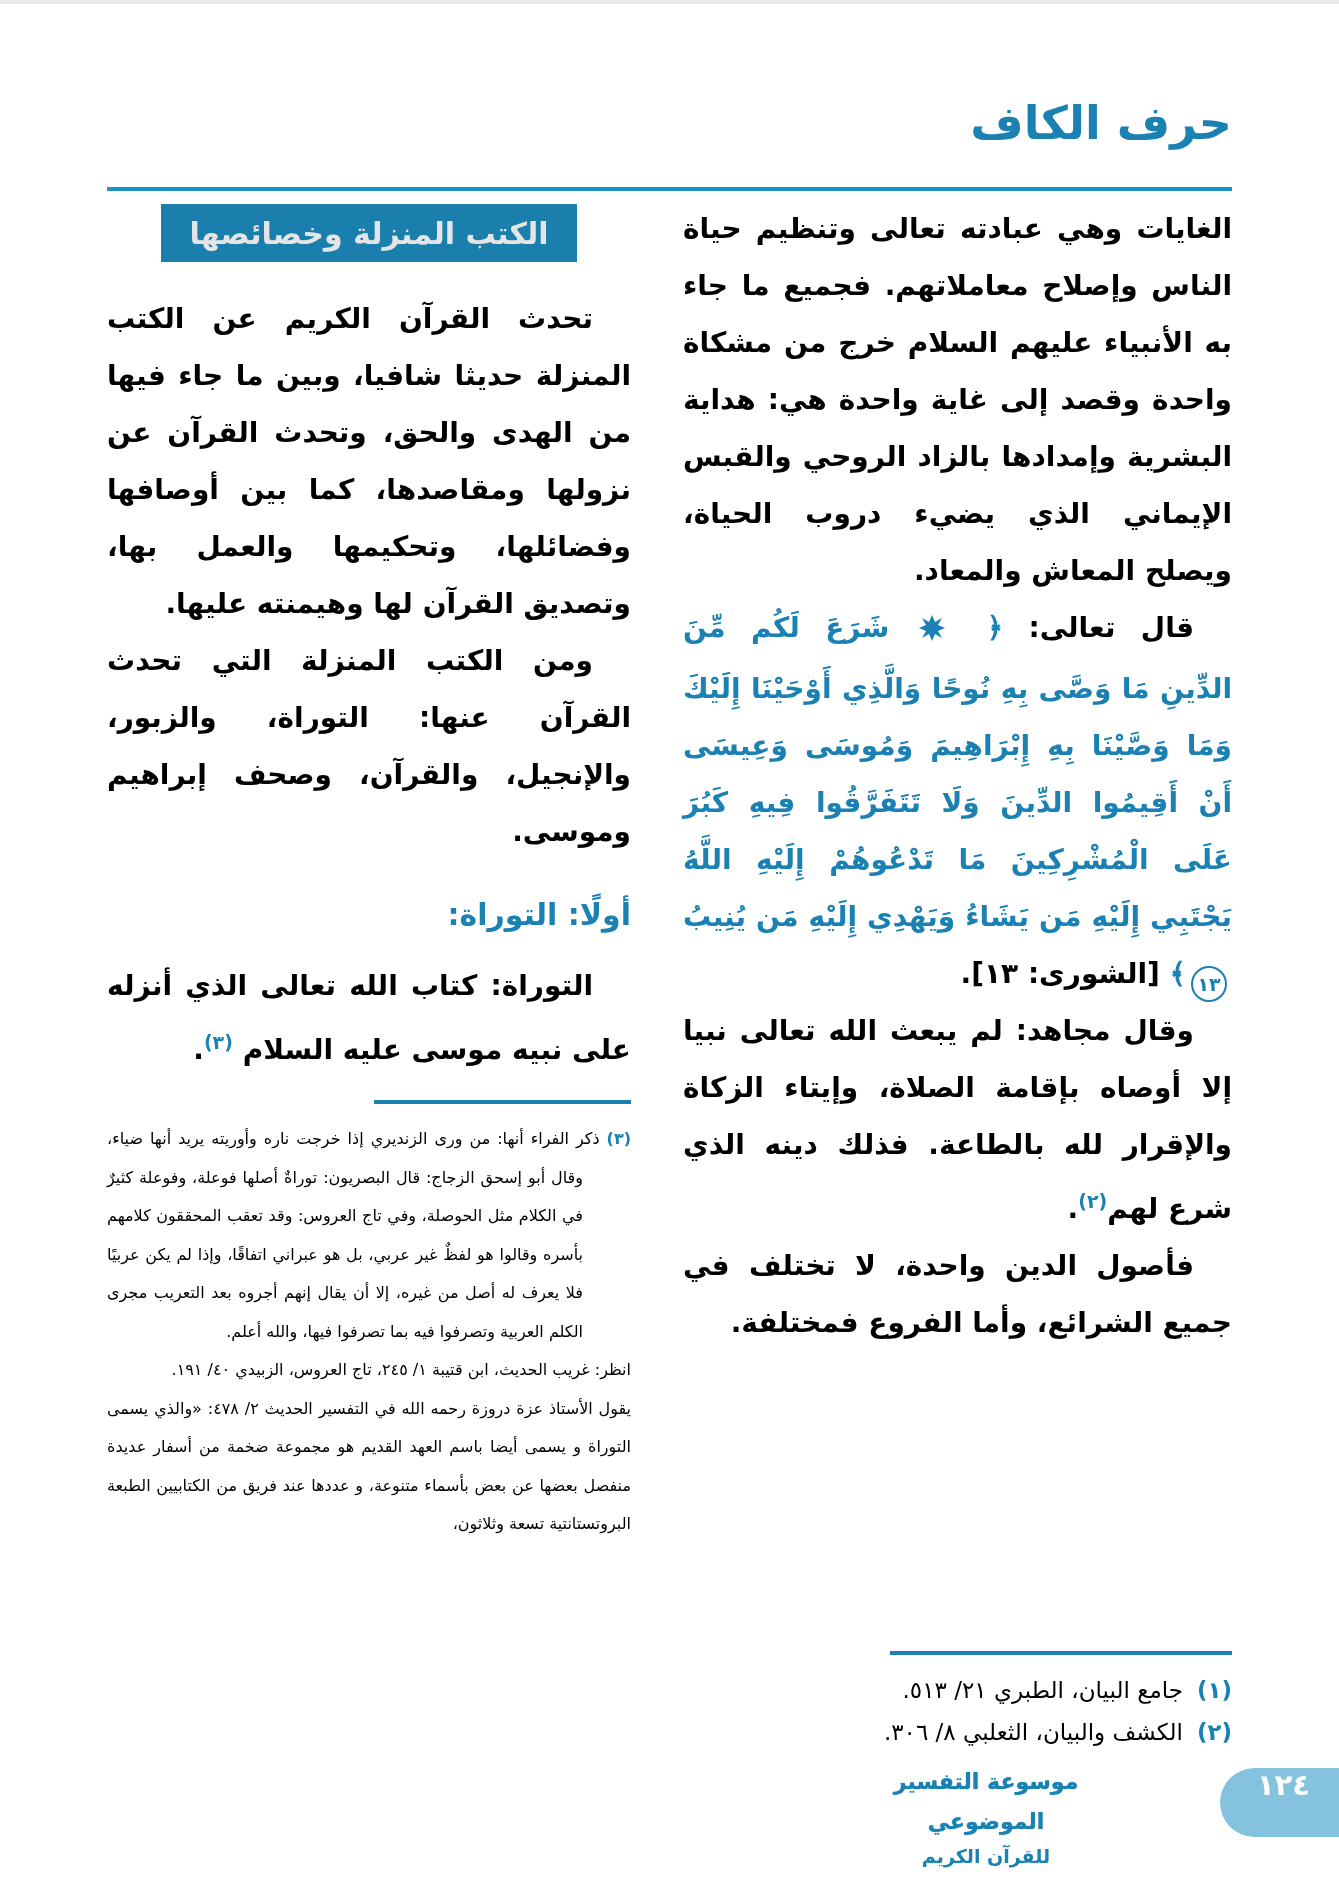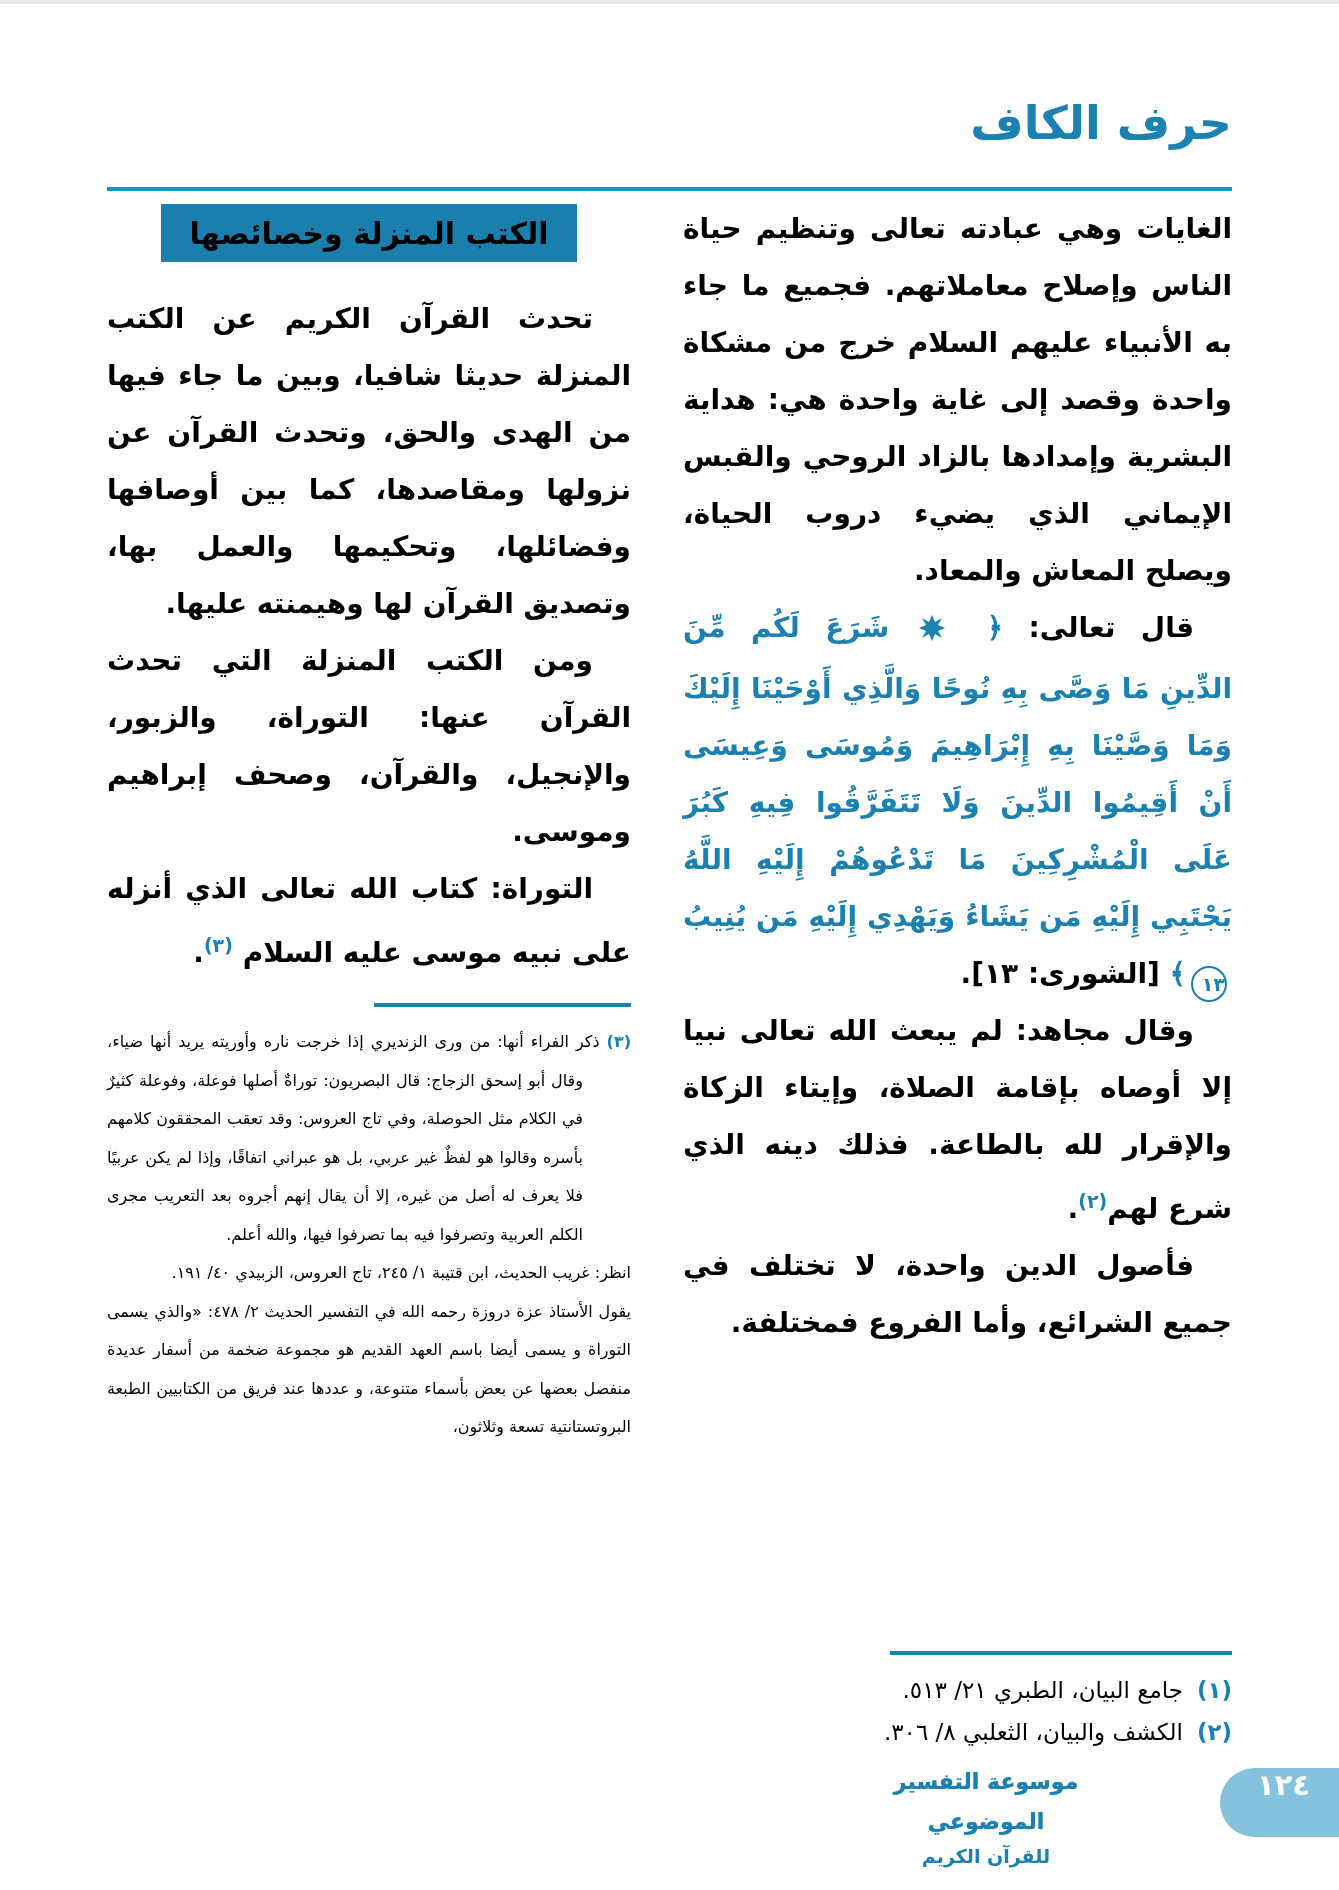--- a/index.html
+++ b/index.html
@@ -34,28 +34,28 @@
   }
   .indent{text-indent:38px;}
   
   .verse-par{font-size:28px;line-height:57px;font-weight:bold;text-indent:38px;}
   .verse-intro{color:var(--ink);}
   .quran{color:var(--accent);}
   .hizb-star{display:inline-block;vertical-align:-4px;margin:0 4px;}
   .ayah-badge{
     display:inline-block;width:36px;height:36px;line-height:32px;
     border:2px solid var(--accent);border-radius:50%;
-    text-align:right;font-size:19px;color:var(--accent);
+    text-align:center;font-size:19px;color:var(--accent);
     vertical-align:-8px;margin:0 5px;text-indent:0;
   }
   .note-ref{color:var(--accent);font-size:19px;vertical-align:super;font-weight:bold;}
   
   .heading-box{
     width:416px;height:58px;margin:4px auto 28px auto;
-    background:var(--heading-bg);color:#000000;
+    background:var(--heading-bg);color:#e5e5e5;
     font-size:30px;font-weight:bold;
     display:flex;align-items:center;justify-content:center;
     text-indent:0;
   }
   .subheading{
     font-size:30px;font-weight:bold;color:var(--accent);
     margin:26px 0 14px 0;line-height:57px;
   }
   
   .fn-divider{height:4px;background:var(--accent);margin-left:auto;}
@@ -125,20 +125,21 @@
   <div class="col col-left">
 
     <div class="heading-box">
       <span>الكتب المنزلة وخصائصها</span>
     </div>
 
     <p class="body-par indent">تحدث القرآن الكريم عن الكتب المنزلة حديثا شافيا، وبين ما جاء فيها من الهدى والحق، وتحدث القرآن عن نزولها ومقاصدها، كما بين أوصافها وفضائلها، وتحكيمها والعمل بها، وتصديق القرآن لها وهيمنته عليها.</p>
 
     <p class="body-par indent">ومن الكتب المنزلة التي تحدث القرآن عنها: التوراة، والزبور، والإنجيل، والقرآن، وصحف إبراهيم وموسى.</p>
 
+    <div class="subheading">أولًا: التوراة:</div>
 
     <p class="body-par indent">
       <span>التوراة: كتاب الله تعالى الذي أنزله على نبيه موسى عليه السلام </span><span class="note-ref">(٣)</span><span>.</span>
     </p>
 
     <div class="fn-divider fn-divider-left"></div>
 
     <div class="fn-block">
       <p class="fn-hang">
         <span class="fn-marker">(٣)</span>

